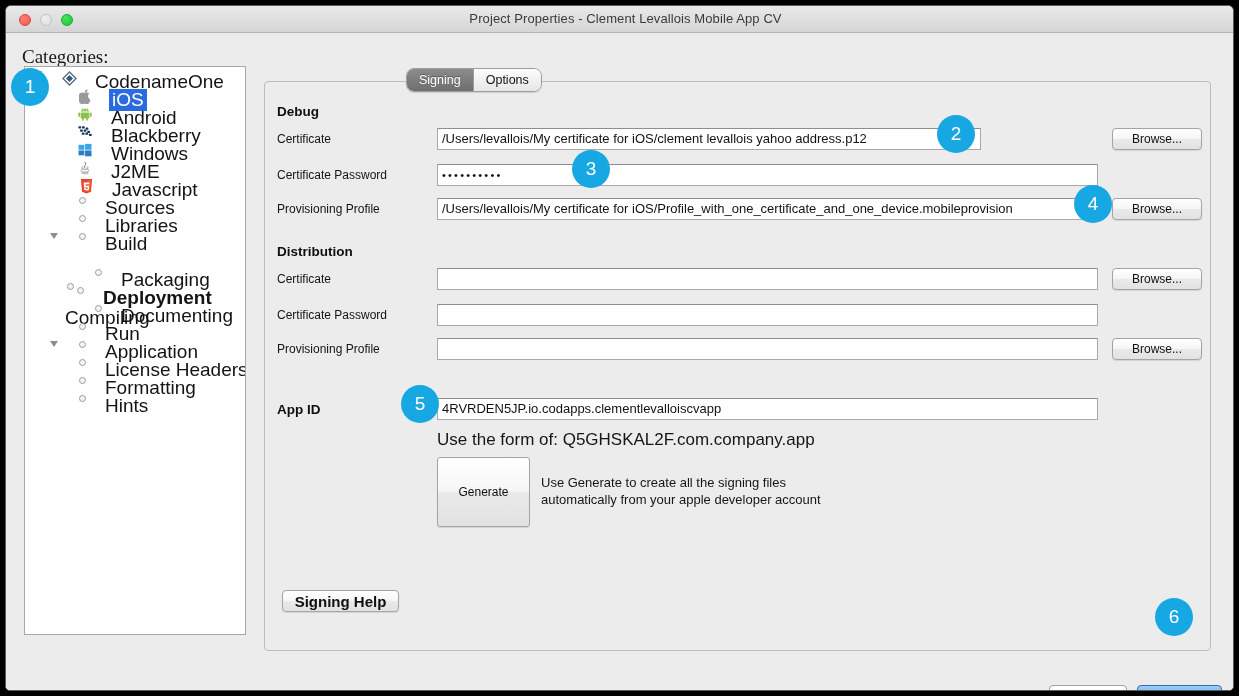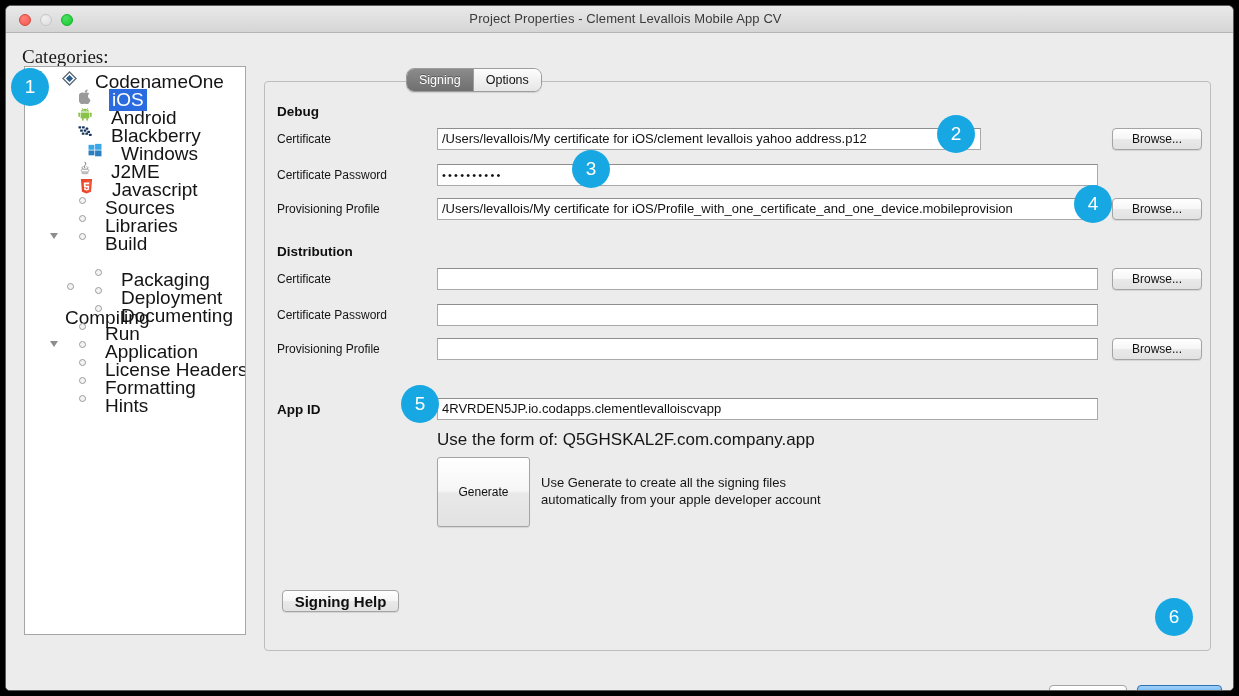--- a/index.html
+++ b/index.html
@@ -373,21 +373,21 @@
                     <rect x="6.5" y="4.6" width="3.1" height="2.6" rx=".5"></rect>
                     <rect x="10.6" y="6" width="3.1" height="2.6" rx=".5"></rect>
                     <rect x="4.3" y="8.2" width="3.1" height="2.6" rx=".5"></rect>
                     <rect x="8.4" y="8.2" width="3.1" height="2.6" rx=".5"></rect>
                     <rect x="12.5" y="9.6" width="3.1" height="2.6" rx=".5"></rect>
                   </g>
                 </svg>
               </span>
               <span class="tlabel">Blackberry</span>
             </div>
-            <div class="tree-row" style="padding-left: 32px;">
+            <div class="tree-row" style="padding-left: 22px;">
               <span class="tw"></span>
               <span class="ticon">
                 <svg width="14" height="14" viewBox="0 0 16 16">
                   <rect x="0.6" y="2.1" width="6.7" height="5.6" fill="#3aa8e8"></rect>
                   <rect x="8.1" y="1" width="7.3" height="6.7" fill="#3aa8e8"></rect>
                   <rect x="0.6" y="8.5" width="6.7" height="5.6" fill="#2b7fc0"></rect>
                   <rect x="8.1" y="8.5" width="7.3" height="6.7" fill="#2b7fc0"></rect>
                 </svg>
               </span>
               <span class="tlabel">Windows</span>
@@ -445,21 +445,21 @@
               </span>
               <span class="tlabel">Compiling</span>
             </div>
             <div class="tree-row" style="padding-left: 38px;">
               <span class="tw"></span>
               <span class="bullet">
                 <i></i>
               </span>
               <span class="tlabel">Packaging</span>
             </div>
-            <div class="tree-row" style="padding-left: 38px;">
+            <div class="tree-row" style="padding-left: 20px; font-weight: bold;">
               <span class="tw"></span>
               <span class="bullet">
                 <i></i>
               </span>
               <span class="tlabel">Deployment</span>
             </div>
             <div class="tree-row" style="padding-left: 38px;">
               <span class="tw"></span>
               <span class="bullet">
                 <i></i>

